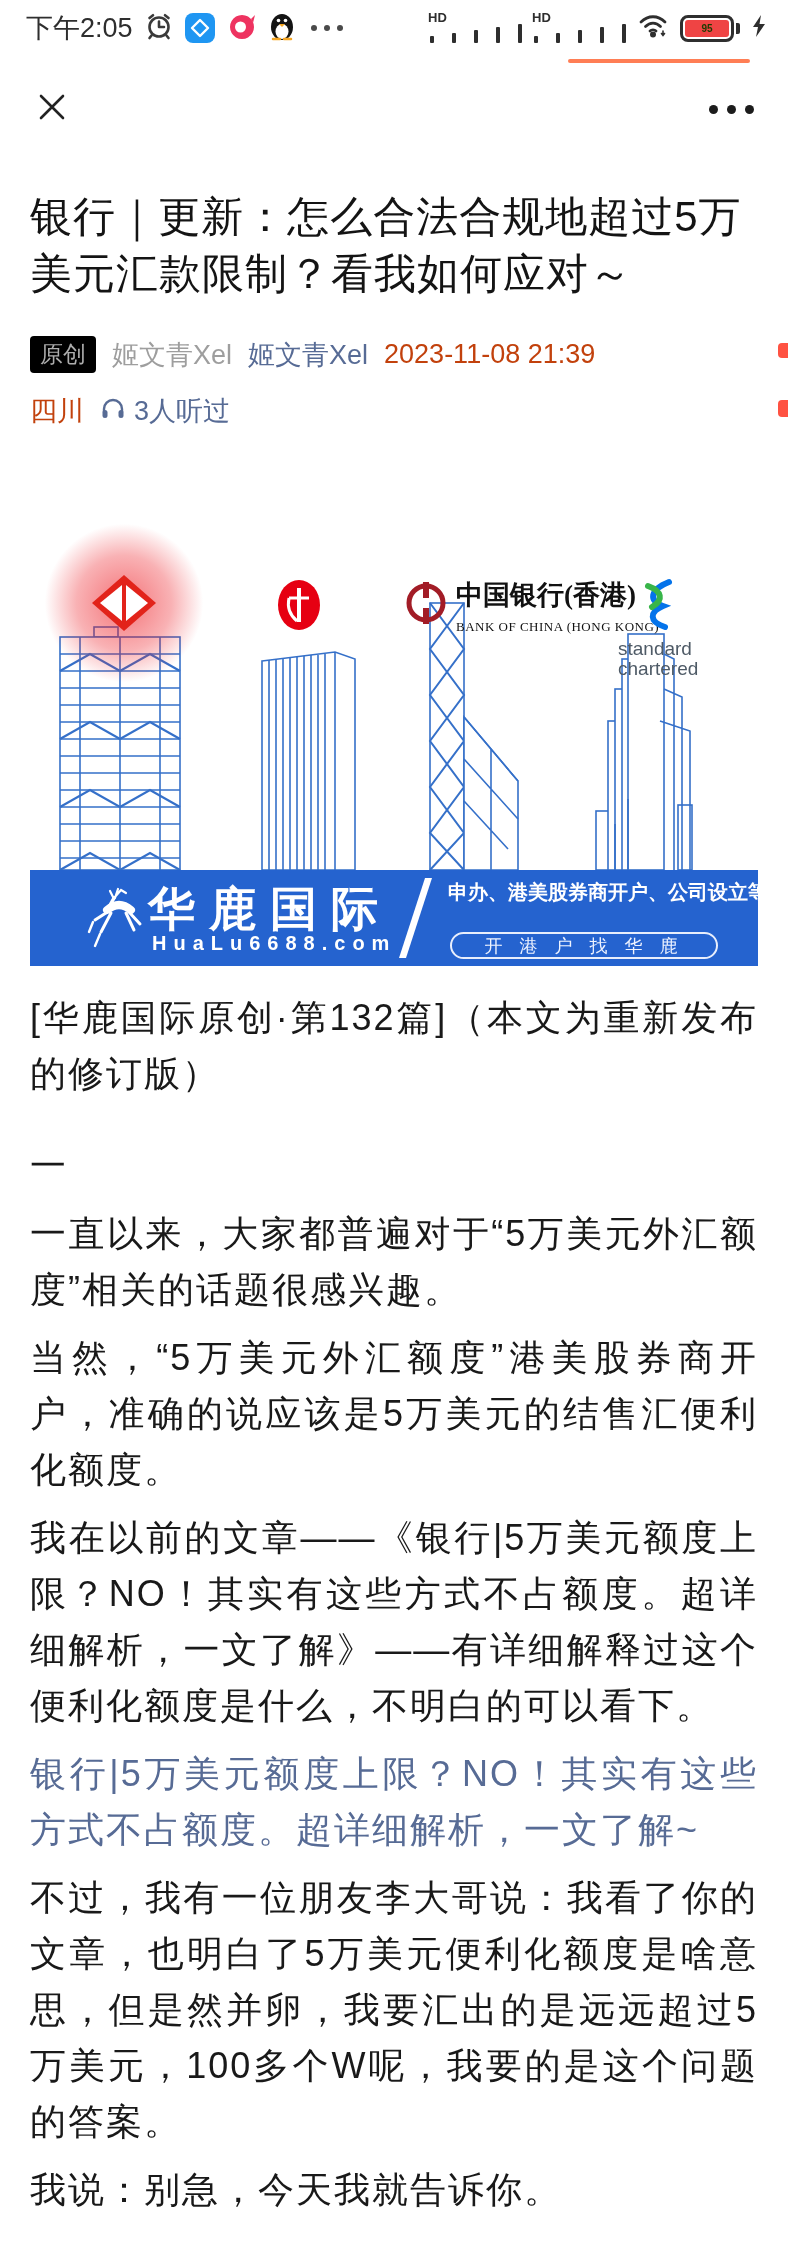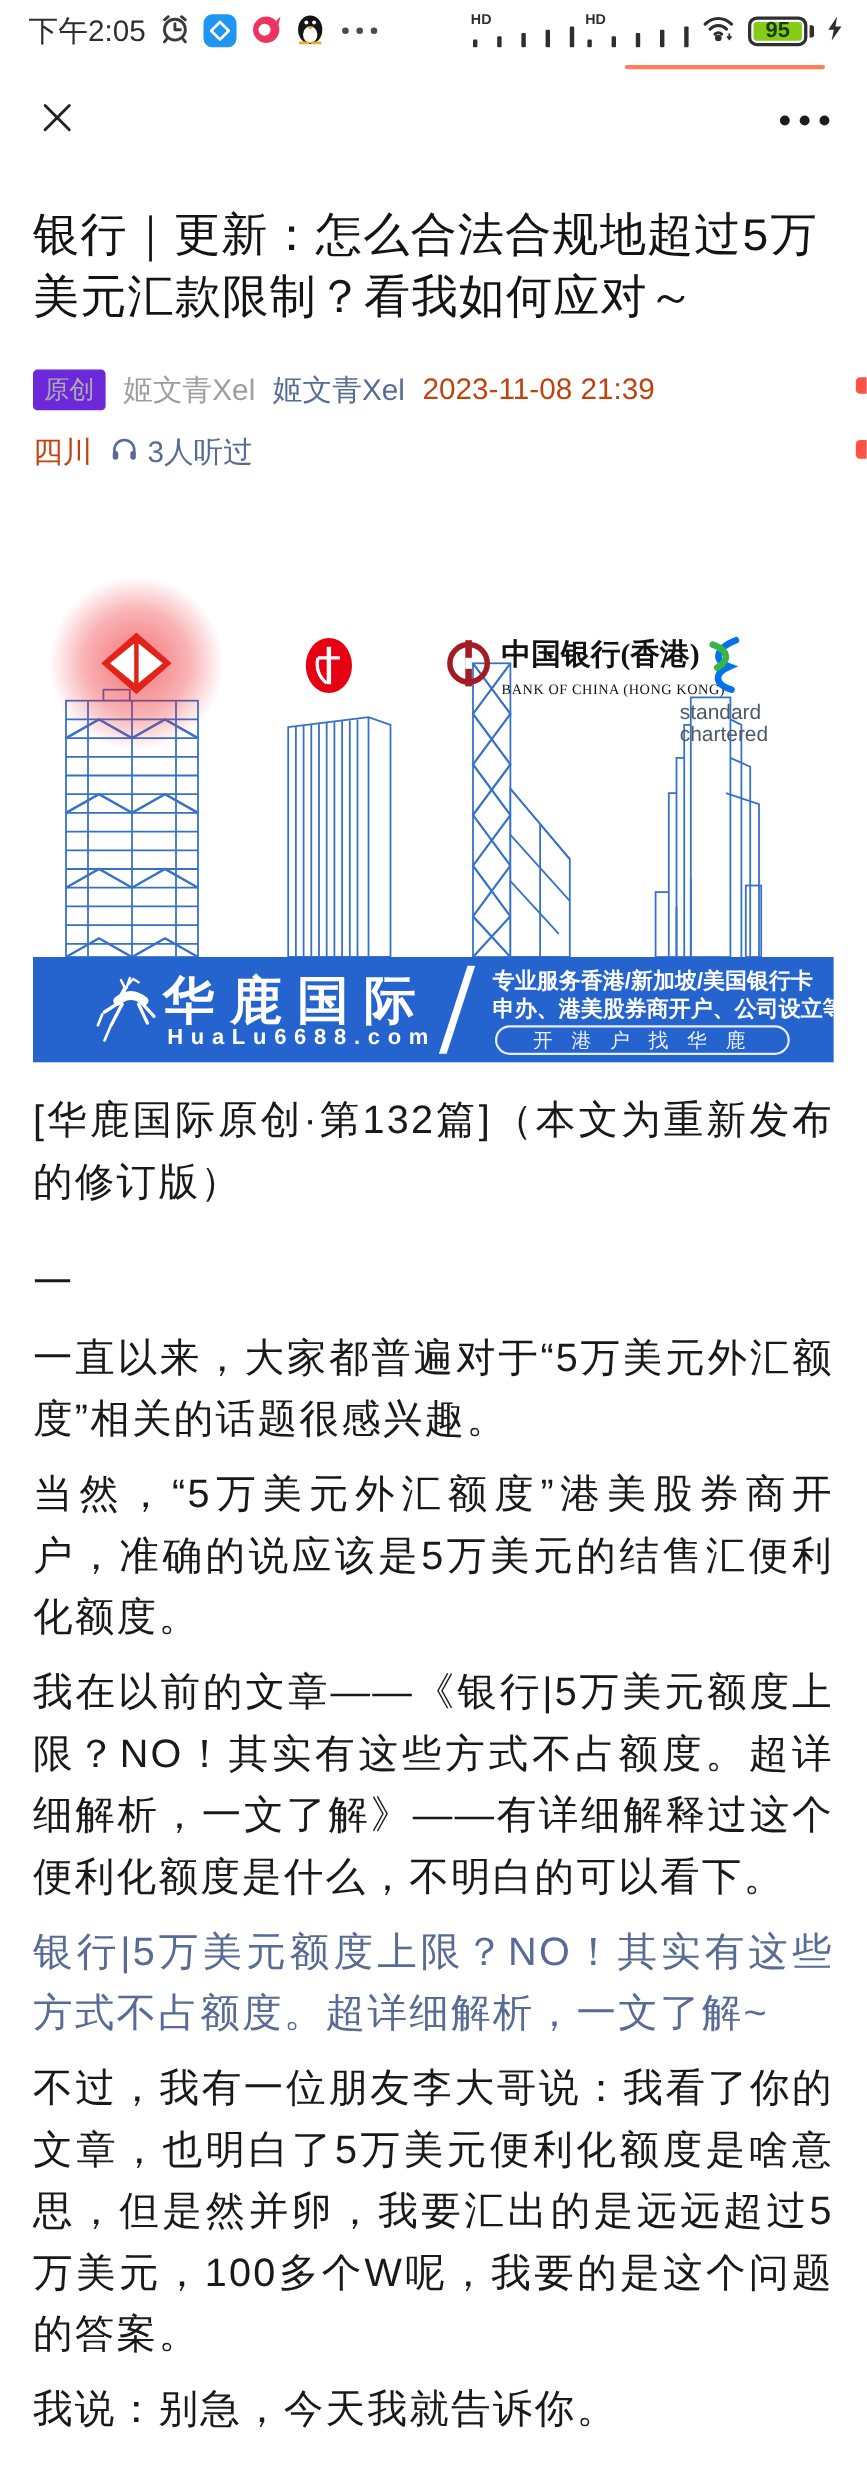--- a/index.html
+++ b/index.html
@@ -14,35 +14,35 @@
   .sb-appicon { width:30px; height:30px; border-radius:8px; display:flex; align-items:center; justify-content:center; }
   .sb-appicon.blue { background:#1f96f2; }
   .sb-appicon.pink { background:transparent; }
   .sb-dots { display:flex; gap:7px; margin-left:4px; }
   .sb-dots i { width:6px; height:6px; border-radius:50%; background:#4a4a4a; }
   .signal-group { position:relative; display:flex; align-items:flex-end; gap:18px; padding-top:10px; }
   .signal-group .hd { position:absolute; top:-4px; left:-2px; font-size:13px; font-weight:bold; color:#2e2e2e; }
   .signal-group i { width:4px; background:#2e2e2e; border-radius:1px; display:block; }
   .battery { display:flex; align-items:center; }
   .battery .shell { width:54px; height:27px; border:3px solid #2f2f2f; border-radius:8px; padding:2px; display:flex; }
-  .battery .fill { background:#84cc16; border-radius:3px; flex:1; display:flex; align-items:center; justify-content:center;
-                   font-size:20px; color:#1d3b00; font-weight:bold; }
+  .battery .fill { background:#ef4444; border-radius:3px; flex:1; display:flex; align-items:center; justify-content:center;
+                   font-size:10px; color:#1d3b00; font-weight:bold; }
   .battery .nub { width:4px; height:11px; background:#2f2f2f; border-radius:0 2px 2px 0; margin-left:2px; }
 
   
   .nav-bar { height:106px; display:flex; align-items:center; justify-content:space-between; padding:0 34px; }
   .more-dots { display:flex; gap:9px; }
   .more-dots i { width:9px; height:9px; border-radius:50%; background:#1c1c1c; }
 
   
   .article { padding:0 30px; }
-  .title { font-family:Liberation Mono, monospace; font-weight:500; font-size:42px; line-height:57px;
+  .title { font-family:Liberation Sans, sans-serif; font-weight:500; font-size:42px; line-height:57px;
            color:#141414; margin:26px 0 34px; letter-spacing:1px; }
   .meta-row { display:flex; align-items:center; gap:16px; margin-bottom:20px; font-size:27px; }
-  .badge { background:#6d28d9; color:#adadad; font-size:23px; padding:3px 10px; border-radius:4px; }
+  .badge { background:#000000; color:#adadad; font-size:23px; padding:3px 10px; border-radius:4px; }
   .meta-gray { color:#9e9e9e; }
   .meta-light { color:#c2410c; }
   .meta-link { color:#576b95; }
   .listen { display:flex; align-items:center; gap:8px; color:#576b95; }
 
   
   .banner { position:relative; width:728px; height:507px; margin-top:30px; background:#fff; overflow:hidden; }
   .glow { position:absolute; left:14px; top:64px; width:160px; height:160px; border-radius:50%;
           background:radial-gradient(circle, rgba(237,28,36,.62) 0%, rgba(237,28,36,.34) 42%, rgba(237,28,36,0) 70%); }
   .hsbc-mark { position:absolute; left:62px; top:116px; }
@@ -281,21 +281,20 @@
           <path d="M25 24 Q37 14 49 24" stroke-width="8"></path>
           <path d="M47 26 L58 38 M44 27 L52 44" stroke-width="3"></path>
           <path d="M27 25 L13 34 M29 27 L19 46" stroke-width="3"></path>
           <path d="M11 36 l-4 10 M18 48 l-5 12" stroke-width="2.4"></path>
         </svg>
       </span>
       <span class="bar-brand">华鹿国际</span>
       <span class="bar-site">HuaLu6688.com</span>
       <span class="bar-slash"></span>
       <span class="bar-services">
-        <div>专业服务香港/新加坡/美国银行卡</div>
         <div>申办、港美股券商开户、公司设立等</div>
       </span>
       <span class="bar-slogan">开 港 户 找 华 鹿</span>
     </div>
   </div>
 
   <div class="body-text">
     <p>[华鹿国际原创·第132篇]（本文为重新发布的修订版）</p>
     <p class="section-mark">一</p>
     <p>一直以来，大家都普遍对于“5万美元外汇额度”相关的话题很感兴趣。</p>

